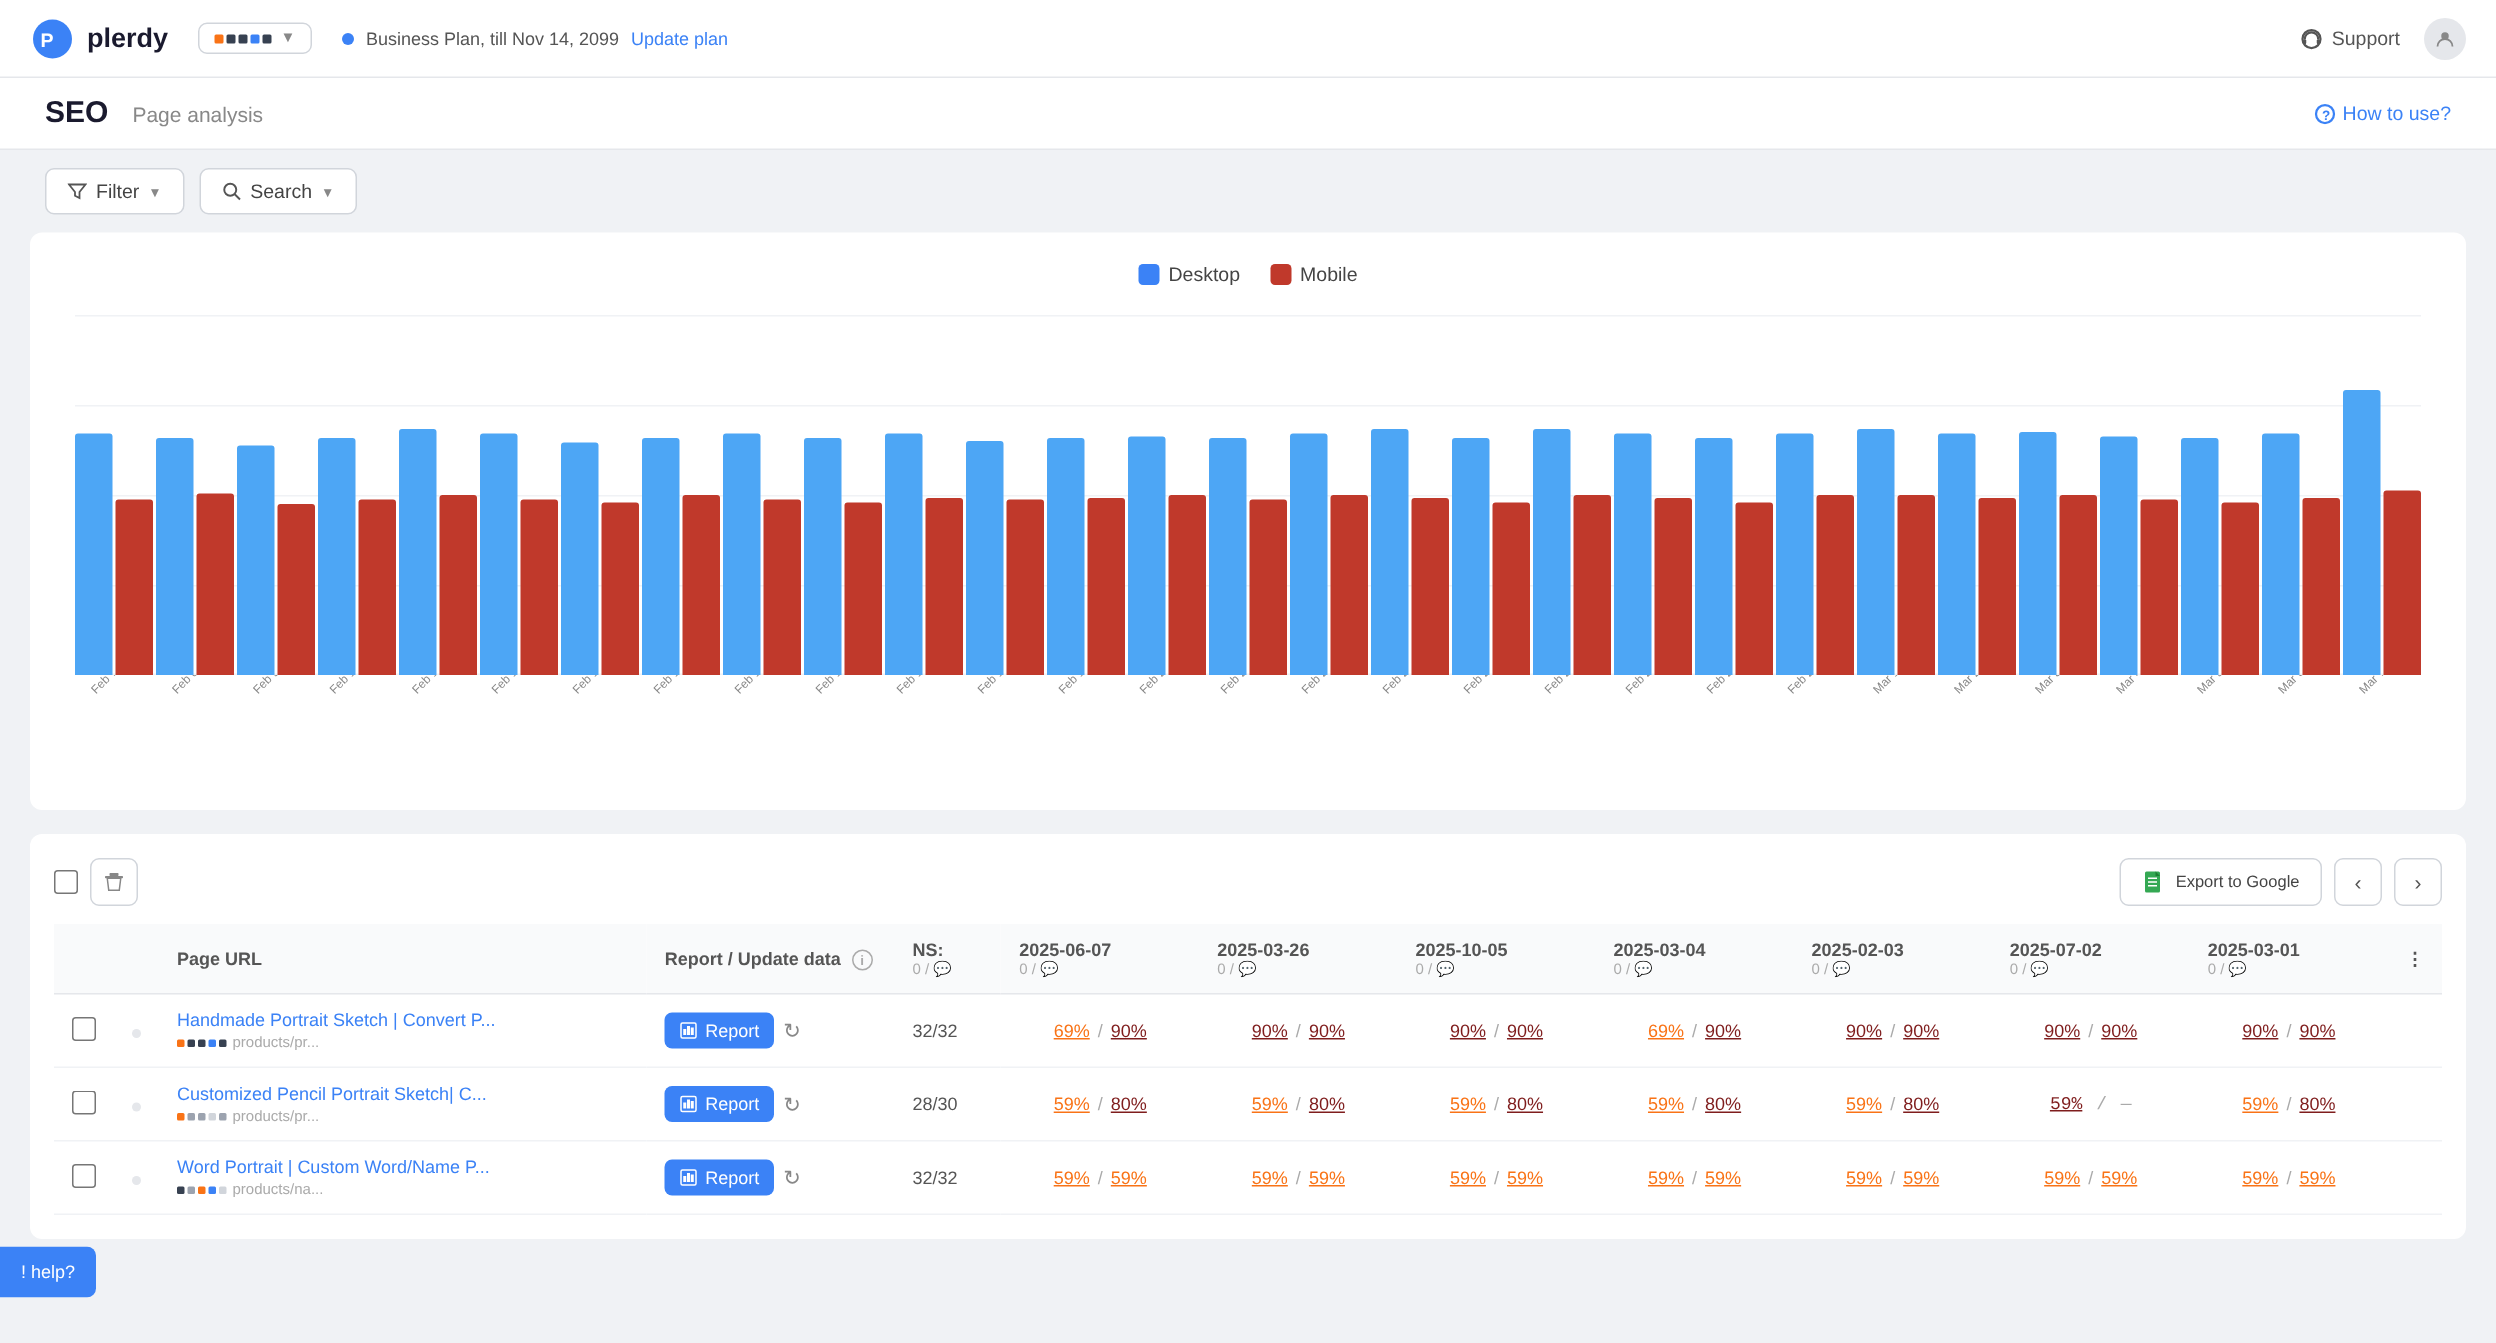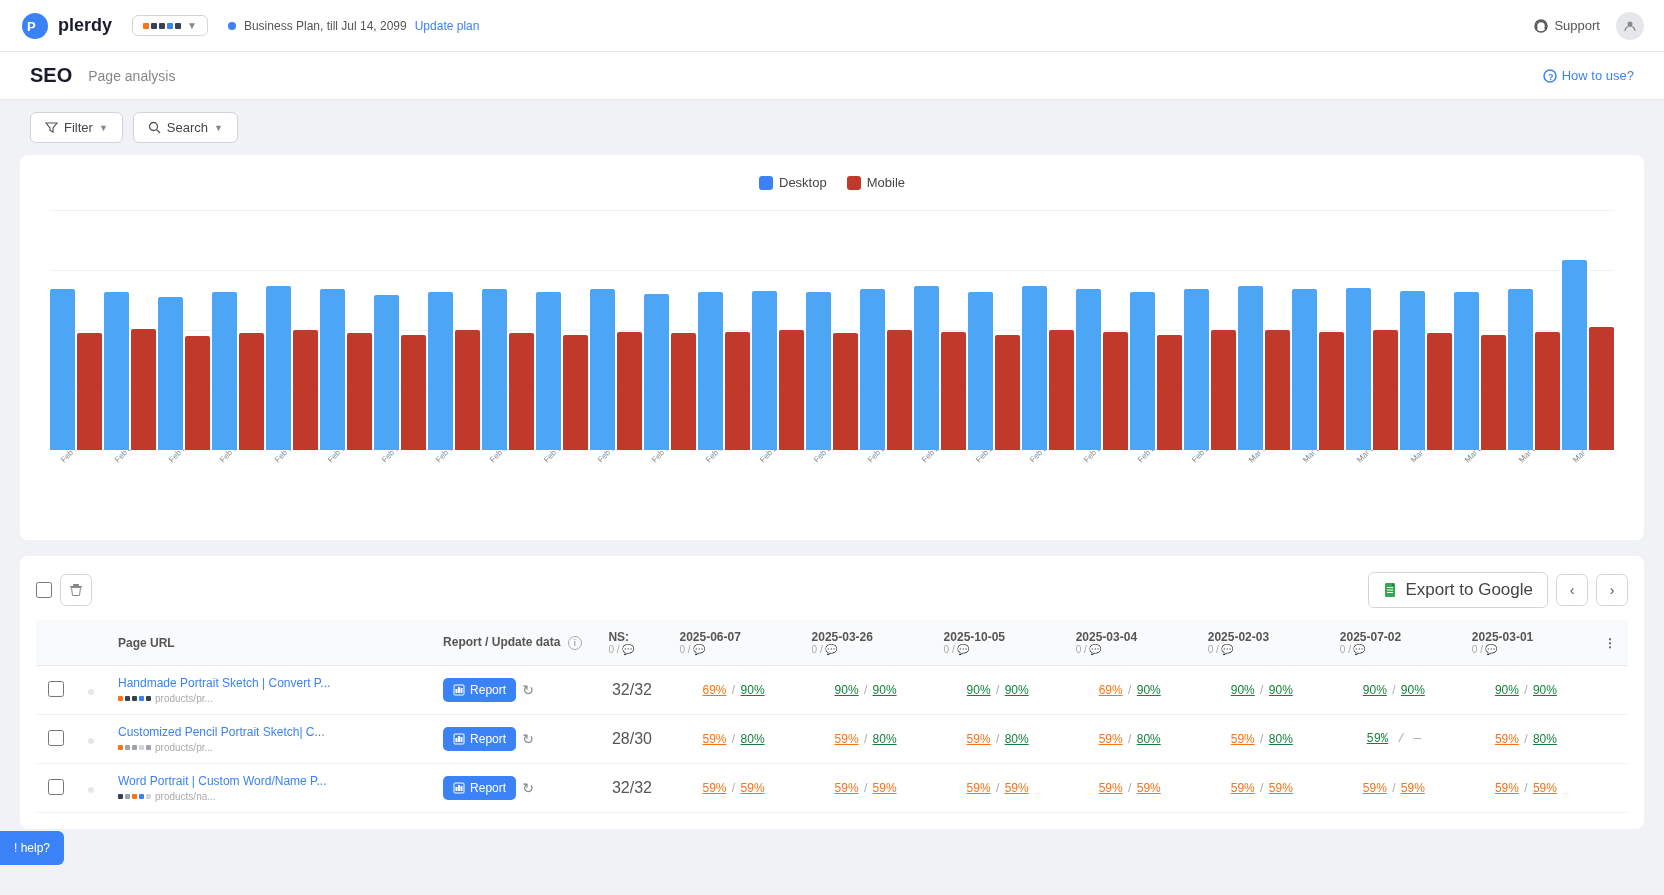--- a/index.html
+++ b/index.html
@@ -213,21 +213,21 @@
       color: #555;
     }
     .export-btn {
       display: flex;
       align-items: center;
       gap: 6px;
       padding: 7px 14px;
       border: 1px solid #d1d5db;
       border-radius: 6px;
       background: #fff;
-      font-size: 17px;
+      font-size: 11px;
       color: #444;
       cursor: pointer;
     }
     .nav-arrow-btn {
       width: 32px;
       height: 32px;
       border: 1px solid #d1d5db;
       border-radius: 6px;
       background: #fff;
       display: flex;
@@ -315,30 +315,29 @@
       color: #888;
       font-size: 14px;
     }
     .report-cell {
       display: flex;
       align-items: center;
       gap: 6px;
     }
 
     .ns-value {
-      text-align: center;
-      font-size: 16px;
+      font-size: 12px;
       color: #555;
     }
 
     .score-cell {
       text-align: center;
       font-size: 12px;
     }
-    .score-green { color: #15803d; }
+    .score-green { color: #7f1d1d; }
     .score-orange { color: #f97316; }
     .score-separator { color: #aaa; margin: 0 2px; }
 
     .row-checkbox {
       width: 16px;
       height: 16px;
     }
     .row-indicator {
       width: 6px;
       height: 6px;
@@ -402,21 +401,21 @@
       <div class="dot dark"></div>
       <div class="dot dark"></div>
       <div class="dot blue"></div>
       <div class="dot dark"></div>
     </div>
     <span class="chevron-down">▼</span>
   </div>
 
   <div class="plan-info">
     <div class="plan-dot"></div>
-    <span>Business Plan, till Jul 14, 2099</span>
+    <span>Business Plan, till Nov 14, 2099</span>
     <a class="update-link" href="#">Update plan</a>
   </div>
 
   <div style="flex:1"></div>
 
   <div class="nav-right">
     <div class="support-btn">
       <svg width="16" height="16" viewBox="0 0 16 16" fill="none">
         <circle cx="8" cy="8" r="6" stroke="#555" stroke-width="1.5" fill="none"></circle>
         <path d="M3.5 8a4.5 4.5 0 0 1 9 0" stroke="#555" stroke-width="1.5" fill="none"></path>

